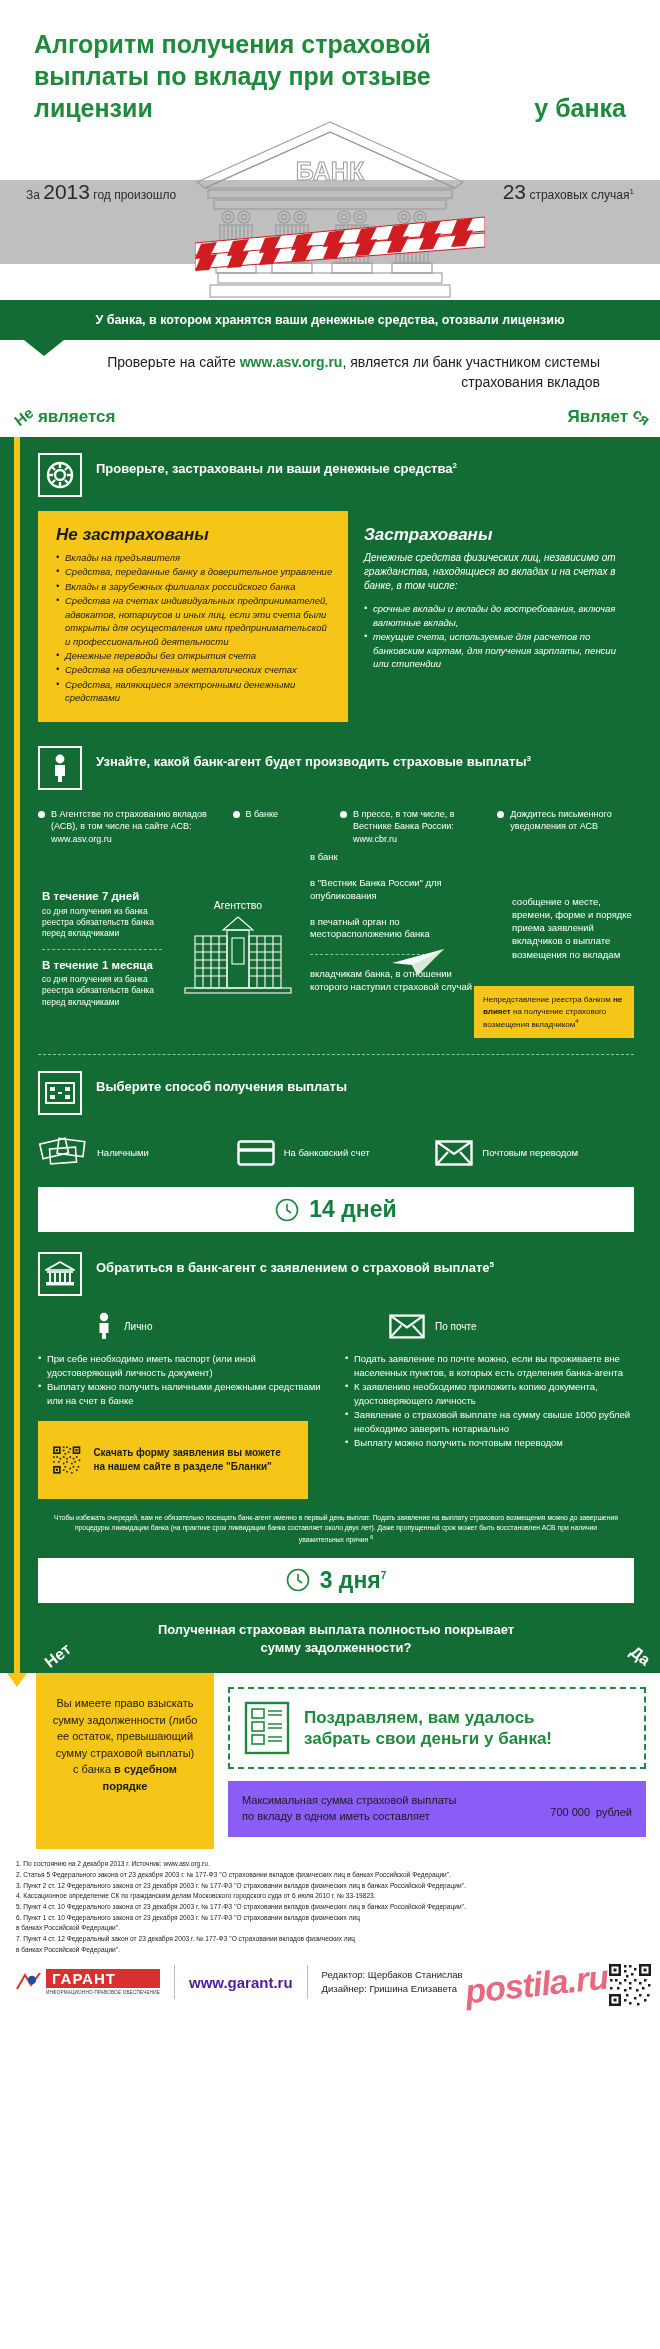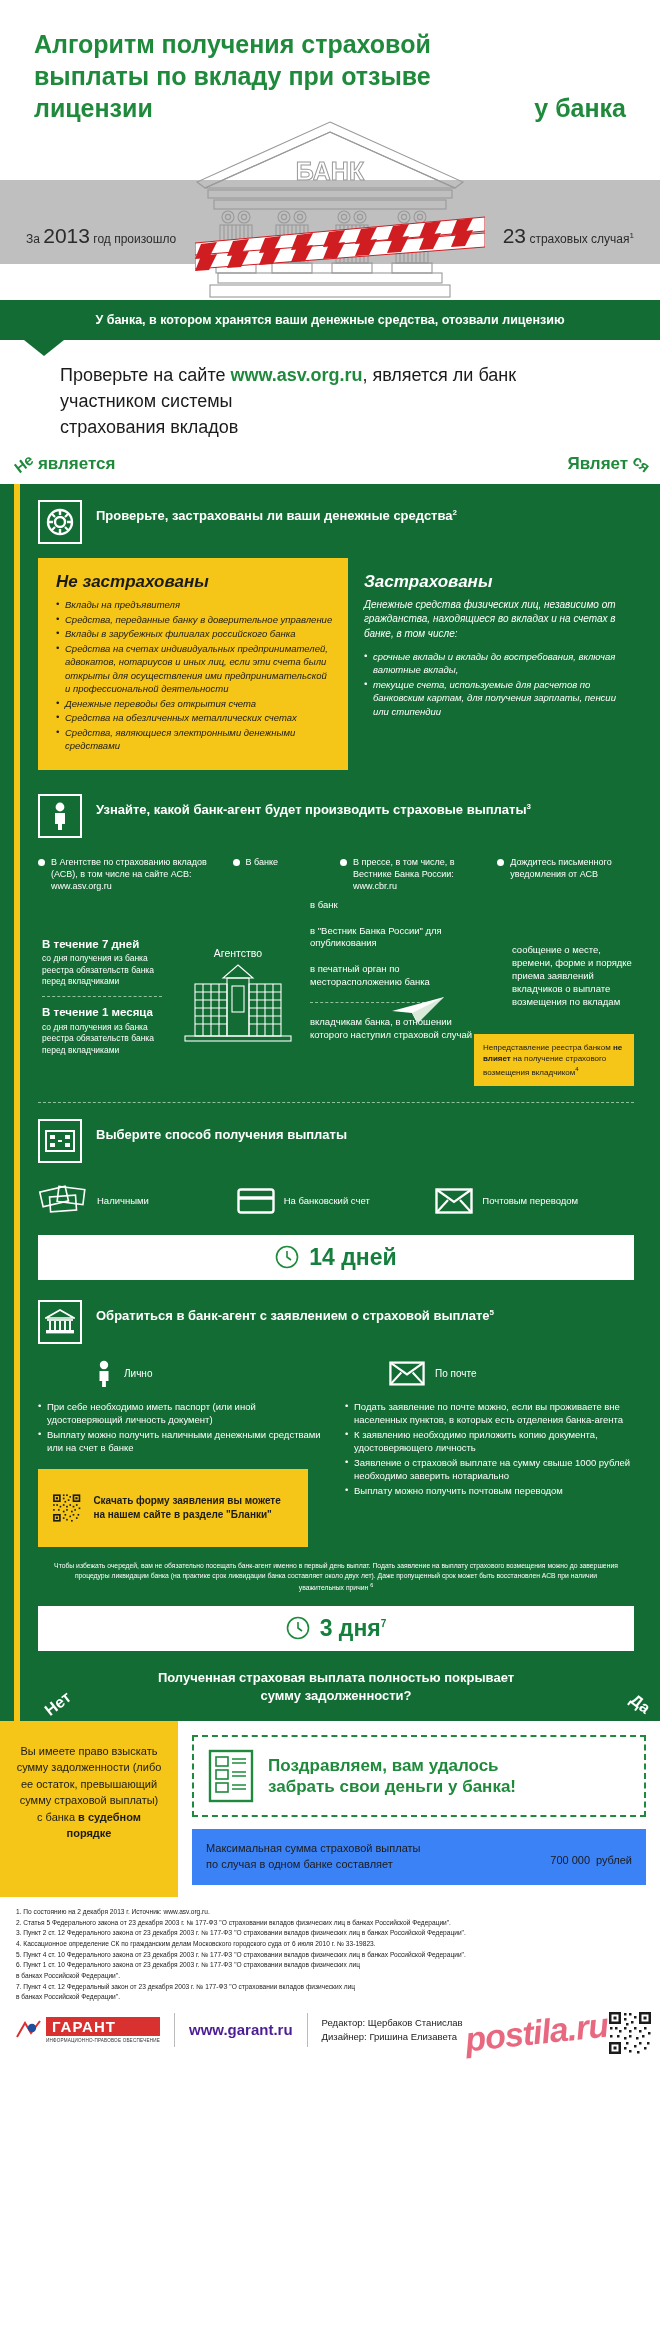--- a/index.html
+++ b/index.html
@@ -37,21 +37,21 @@
   .stat-bar {
     position: absolute;
     top: 180px; left: 0; right: 0;
     height: 84px;
     background: #bfbfbf;
     z-index: 0;
   }
   .stat-text {
     position: absolute;
     top: 180px; left: 0; right: 0; height: 68px;
-    display: flex; align-items: flex-end; justify-content: space-between;
+    display: flex; align-items: flex-start; justify-content: space-between;
     padding: 0 26px;
     z-index: 2;
     pointer-events: none;
   }
   .stat-left, .stat-right { font-size: 12px; color: #2b2b2b; white-space: nowrap; }
   .stat-num { font-size: 21px; }
   .stat-right sup { font-size: 8px; }
   .tape-wrap { position: absolute; top: 215px; left: 195px; width: 290px; height: 70px; z-index: 4; }
 
   
@@ -71,23 +71,23 @@
     border-right: 20px solid transparent;
     border-top: 16px solid #136c33;
     position: absolute;
     left: 24px; top: 0;
     z-index: 5;
   }
 
   .white-band {
     background: #ffffff;
     color: #1b1b1b;
-    text-align: left;
-    padding: 22px 60px 10px 60px;
-    font-size: 18px;
+    text-align: right;
+    padding: 12px 60px 10px 60px;
+    font-size: 14px;
     line-height: 1.45;
     position: relative;
   }
   .white-band a, .white-band .url {
     color: #1f8a3c; font-weight: bold; text-decoration: none;
   }
   .branch-row {
     background: #ffffff;
     position: relative;
     height: 34px;
@@ -212,31 +212,31 @@
   .question {
     color: #ffffff; text-align: center; font-size: 13px; font-weight: bold;
     line-height: 1.4; padding: 18px 40px 16px 40px;
   }
 
   
   .final { display: flex; position: relative; background: #ffffff; }
   .final-left {
     background: #f5c518; width: 178px; min-width: 178px;
     padding: 22px 16px 24px 16px; text-align: center;
-    font-size: 11px; line-height: 1.5; color: #1b1b1b;
+    font-size: 11px; line-height: 1.5; color: #1b1b1b; margin-left: 36px;
   }
   .final-right { flex: 1; padding: 14px 14px 12px 14px; }
   .congrats {
     border: 2px dashed #1f8a3c;
     display: flex; align-items: center; gap: 14px;
     padding: 12px 14px;
   }
   .congrats .txt { font-size: 17px; font-weight: bold; color: #1f8a3c; line-height: 1.25; }
   .maxsum {
-    background: #3b82f6; margin-top: 12px; padding: 12px 14px;
+    background: #8b5cf6; margin-top: 12px; padding: 12px 14px;
     display: flex; align-items: center; justify-content: space-between; gap: 10px;
   }
   .maxsum .lbl { font-size: 11px; line-height: 1.45; color: #1b1b1b; }
   .maxsum .val { font-size: 21px; font-weight: bold; white-space: nowrap; }
   .maxsum .val span { font-size: 11px; font-weight: normal; }
 
   .nt-yes-no { position: absolute; font-weight: bold; color: #ffffff; font-size: 16px; }
 
   
   .footnotes { padding: 10px 16px 4px 16px; font-size: 6.6px; line-height: 1.62; color: #1b1b1b; }
@@ -699,21 +699,21 @@
           </g>
         </svg>
         <div class="txt">
           <div>Поздравляем, вам удалось</div>
           <div>забрать свои деньги у банка!</div>
         </div>
       </div>
       <div class="maxsum">
         <div class="lbl">
           <div>Максимальная сумма страховой выплаты</div>
-          <div>по случая в одном банке составляет</div>
+          <div>по вкладу в одном иметь составляет</div>
         </div>
         <div class="val"><span>700 000</span> <span>рублей</span></div>
       </div>
     </div>
   </div>
 
   <div class="footnotes">
     <div>1. По состоянию на 2 декабря 2013 г. Источник: www.asv.org.ru.</div>
     <div>2. Статья 5 Федерального закона от 23 декабря 2003 г. № 177-ФЗ "О страховании вкладов физических лиц в банках Российской Федерации".</div>
     <div>3. Пункт 2 ст. 12 Федерального закона от 23 декабря 2003 г. № 177-ФЗ "О страховании вкладов физических лиц в банках Российской Федерации".</div>

